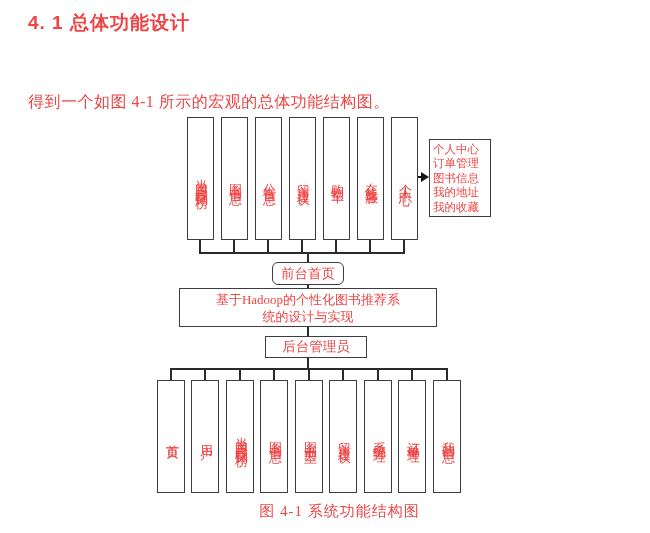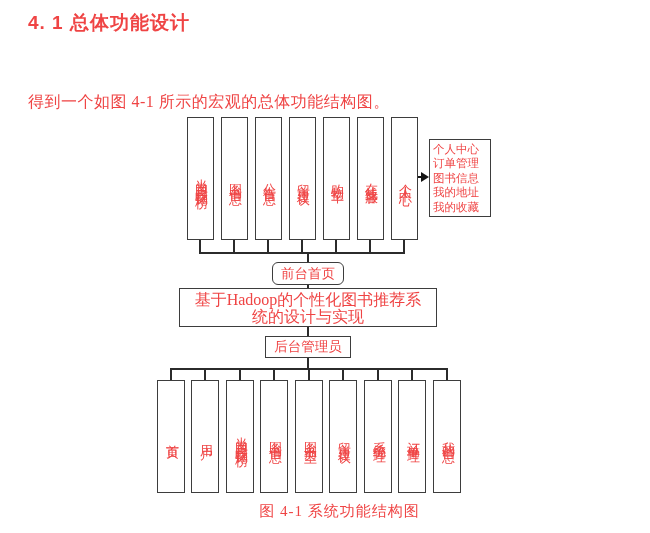--- a/index.html
+++ b/index.html
@@ -23,22 +23,22 @@
     border:1.5px solid #3d3d3d;background:#fff;
     writing-mode:vertical-rl;text-orientation:upright;
     text-align:center;line-height:24px;font-size:13px;letter-spacing:3px;
   }
   .hbox{
     position:absolute;box-sizing:border-box;border:1.5px solid #3d3d3d;background:#fff;
     display:flex;align-items:center;justify-content:center;
     font-size:13.5px;white-space:nowrap;
   }
   .front-root{left:272px;top:262px;width:72px;height:23px;border-radius:6px;}
-  .system-title{left:179px;top:288px;width:258px;height:39px;flex-direction:column;font-size:16px;line-height:17px;}
-  .back-root{left:265px;top:336px;width:86px;height:22px;}
+  .system-title{left:179px;top:288px;width:258px;height:39px;flex-direction:column;font-size:13px;line-height:17px;}
+  .back-root{left:265px;top:336px;width:102px;height:22px;}
   .sidebox{
     position:absolute;left:429px;top:139px;width:62px;height:78px;box-sizing:border-box;
     border:1.5px solid #3d3d3d;background:#fff;
     font-size:11.5px;line-height:14.4px;padding:2px 0 0 3px;
   }
   .sline{white-space:nowrap;}
   .line{position:absolute;background:#2b2b2b;}
   .arrow-line{position:absolute;left:418px;top:176px;width:6px;height:2px;background:#151515;}
   .arrow-head{
     position:absolute;left:421px;top:172px;width:0;height:0;

